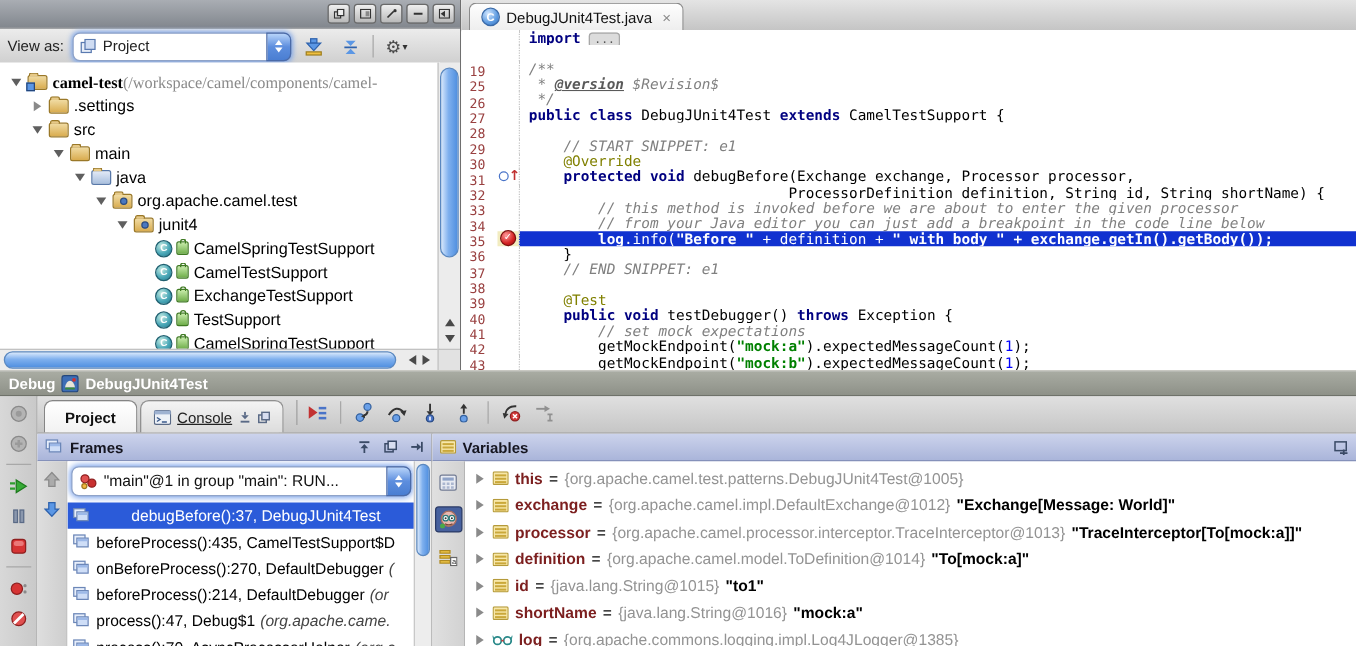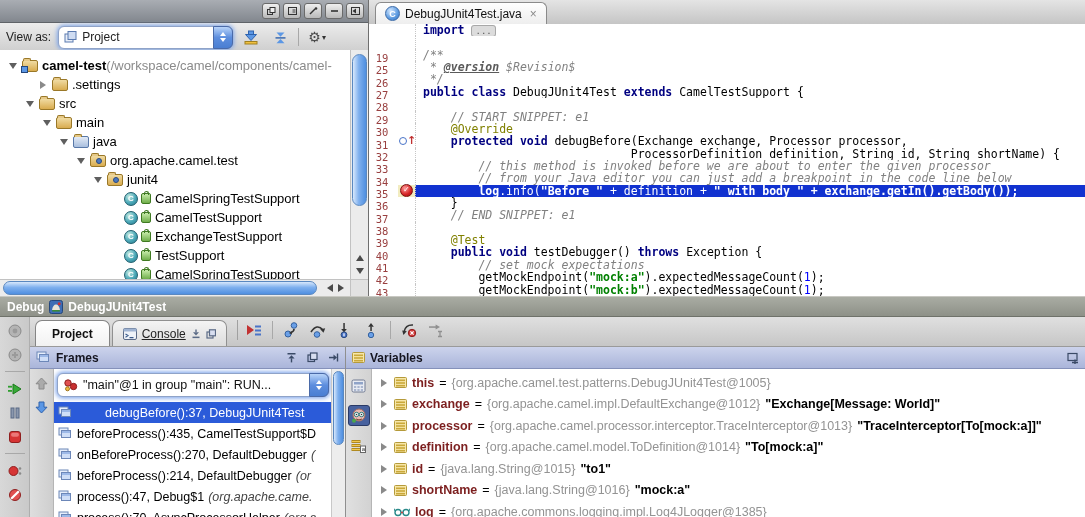--- a/index.html
+++ b/index.html
@@ -211,33 +211,33 @@
           <svg width="15" height="15">
             <polygon points="3.5,2.5 11.5,2.5 7.5,6.8" fill="#5b97e5"></polygon>
             <rect x="2.5" y="7.2" width="10" height="1.4" fill="#2e62ad"></rect>
             <polygon points="3.5,13.2 11.5,13.2 7.5,8.9" fill="#5b97e5"></polygon>
           </svg>
         </span>
       <span class="tbsep"></span>
       <span class="tbicon gearwrap">⚙<span class="gear-caret">▾</span></span>
     </div>
     <div id="tree">
-        <div class="trow" style="padding-left: 6px;">
+        <div class="trow" style="padding-left: 6px; font-family: Liberation Serif, serif;">
           <span class="tri-box">
             <span class="tri td"></span>
           </span>
           <span class="ticon">
             <span class="fo">
               <i class="mod"></i>
             </span>
           </span>
           <span class="tlabel b">camel-test</span>
           <span class="tsuffix"> (/workspace/camel/components/camel-</span>
         </div>
-        <div class="trow" style="padding-left: 36px;">
+        <div class="trow" style="padding-left: 23px;">
           <span class="tri-box">
             <span class="tri tr"></span>
           </span>
           <span class="ticon">
             <span class="fo"></span>
           </span>
           <span class="tlabel">.settings</span>
         </div>
         <div class="trow" style="padding-left: 23px;">
           <span class="tri-box">

